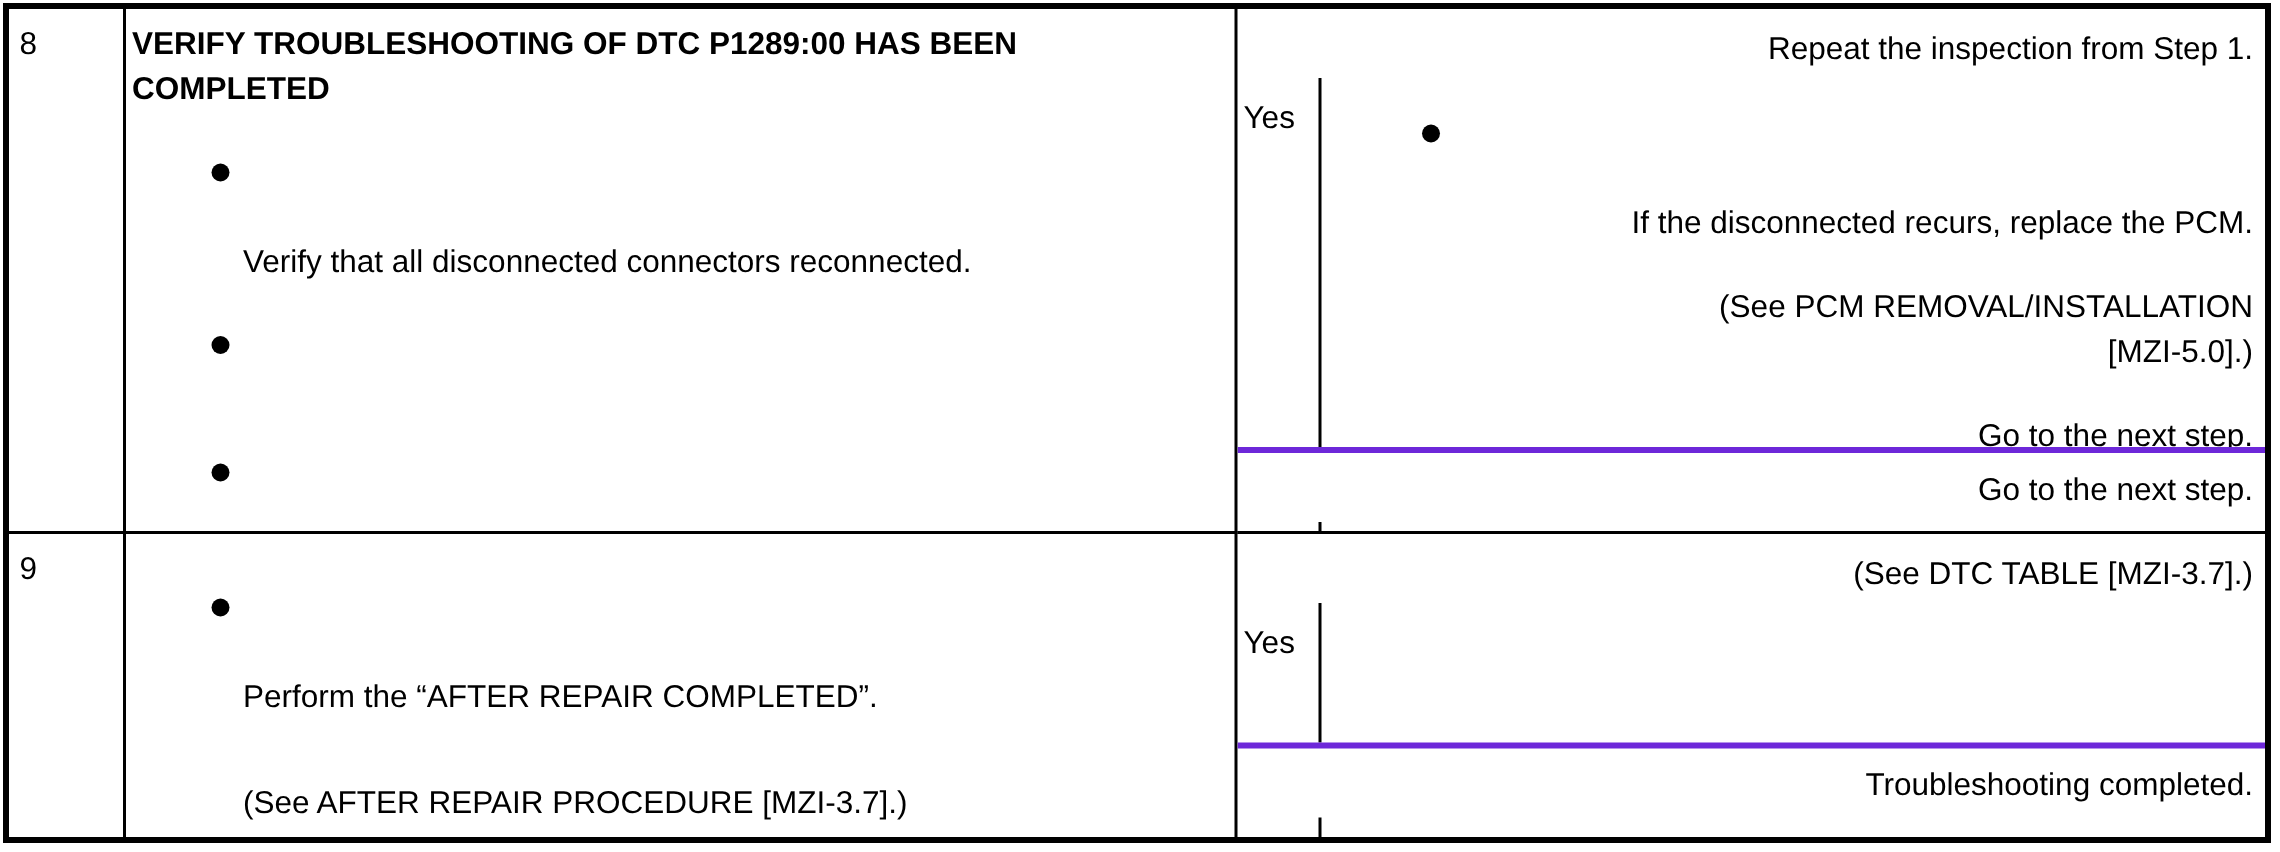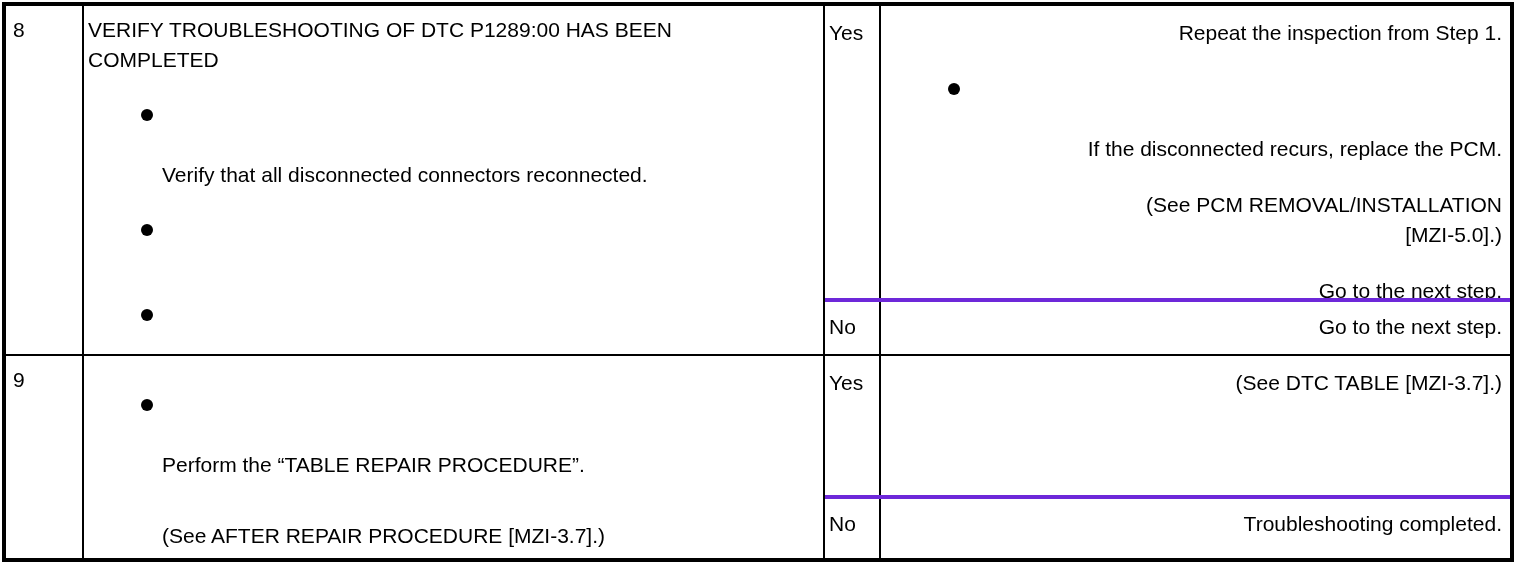--- a/index.html
+++ b/index.html
@@ -27,21 +27,21 @@
   .step {
     border-right: 2px solid #000;
     padding: 9px 2px 0 7px;
   }
   .action {
     border-right: 2px solid #000;
     padding: 9px 8px 0 4px;
   }
   .r9 { border-top: 2px solid #000; }
 
-  .a-title { font-weight: normal; white-space: pre-line; }
+  .a-title { font-weight: bold; white-space: pre-line; }
 
   .itm { position: relative; padding-left: 74px; margin-top: 25px; white-space: pre-line; }
   .note { padding-left: 74px; margin-top: 41px; white-space: pre-line; }
   .dot {
     position: absolute;
     left: 53px; top: 9px;
     width: 12px; height: 12px;
     background: #000;
     border-radius: 50%;
   }
@@ -50,20 +50,21 @@
   .sub { display: flex; box-sizing: border-box; }
   .sub-yes-r8 { height: 292px; flex: none; }
   .sub-yes-r9 { height: 139px; flex: none; }
   .sub-no { flex: 1; border-top: 4px solid #6d28d9; }
   .sub-yn {
     width: 56px; flex: none;
     box-sizing: border-box;
     border-right: 2px solid #000;
     padding: 12px 0 0 4px;
     overflow: hidden;
+    margin-top: 46px;
   }
   .sub-result { flex: 1; padding: 12px 8px 0 21px; overflow: hidden; text-align: right; }
   .sub-no .sub-yn { padding-top: 10px; }
   .sub-no .sub-result { padding-top: 10px; }
 
   .r-par { margin-top: 26px; white-space: pre-line; }
   .r-par:first-child { margin-top: 0; }
   .r-itm { position: relative; padding-left: 67px; margin-top: 26px; white-space: pre-line; }
   .r-itm .dot { left: 46px; }
   .r-note { padding-left: 67px; margin-top: 26px; white-space: pre-line; }
@@ -118,21 +119,21 @@
         </div>
       </div>
     </div>
 
     <div class="cell step r9">
       <span>9</span>
     </div>
     <div class="cell action r9">
       <div class="itm">
         <span class="dot"></span>
-        <span>Perform the “TABLE REPAIR PROCEDURE”.</span>
+        <span>Perform the “AFTER REPAIR COMPLETED”.</span>
       </div>
       <div class="note">(See AFTER REPAIR PROCEDURE [MZI-3.7].)</div>
 
     </div>
     <div class="right r9">
       <div class="sub sub-yes-r9">
         <div class="sub-yn">
           <span>Yes</span>
         </div>
         <div class="sub-result">

